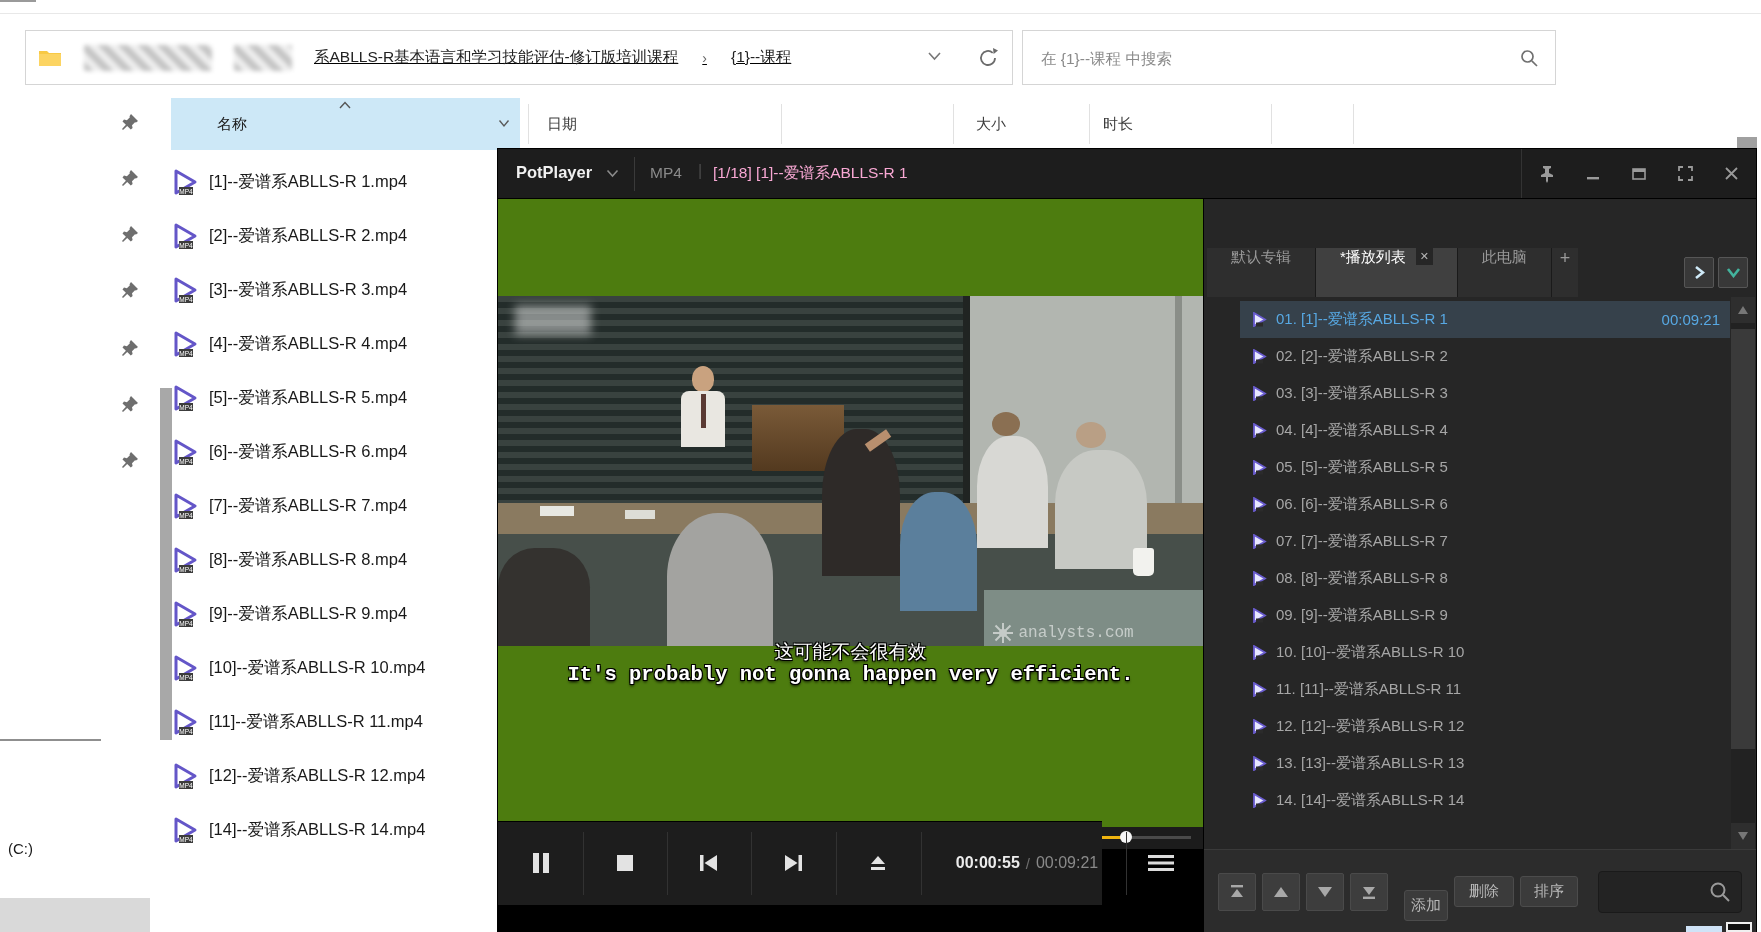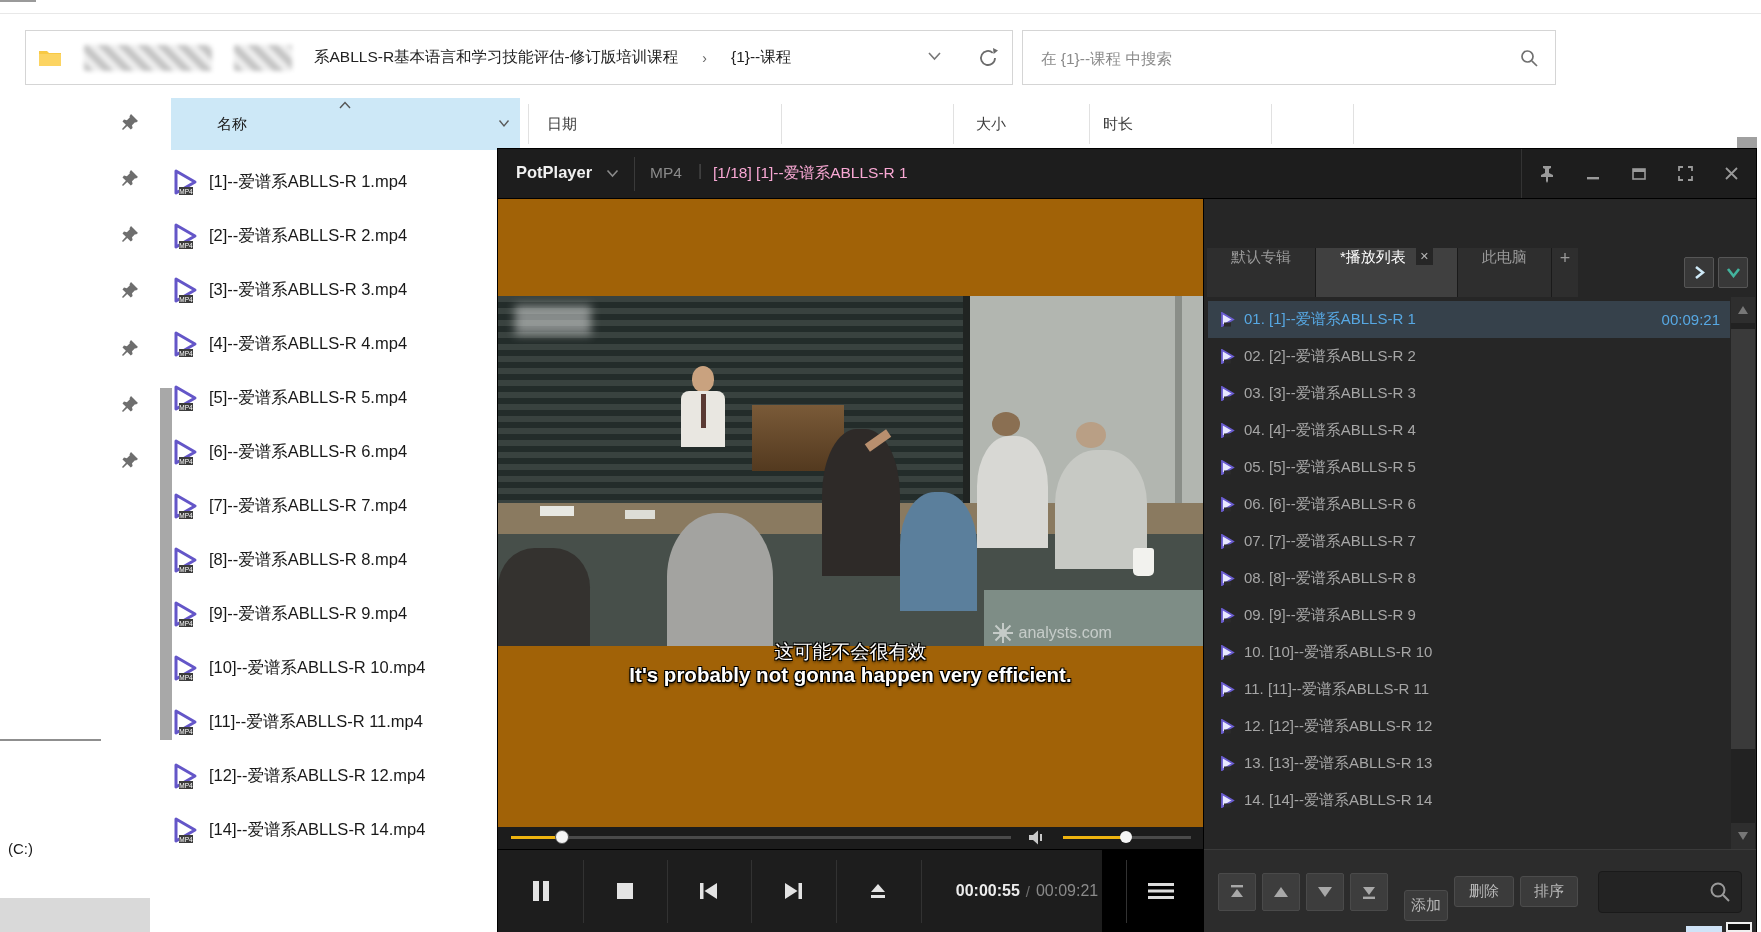--- a/index.html
+++ b/index.html
@@ -2,21 +2,21 @@
 <html><head>
 <meta charset="utf-8">
 <style>
   html,body{margin:0;padding:0;background:#fff;}
   #stage{position:relative;width:1761px;height:932px;background:#ffffff;overflow:hidden;
          font-family:"Liberation Sans","DejaVu Sans",sans-serif;}
   .abs{position:absolute;}
   
   .boxline{border:1px solid #d5d5d5;background:#fff;box-sizing:border-box;}
   .mosaic{background:repeating-linear-gradient(45deg,#c4c4c4 0 7px,#eeeeee 7px 14px);filter:blur(2px);border-radius:2px;}
-  .addr-flex{display:flex;align-items:center;gap:22px;}
+  .addr-flex{display:flex;align-items:center;gap:22px;text-decoration:underline;}
   .addr-text{font-size:15.5px;color:#222;white-space:nowrap;}
   .addr-sep{color:#666;font-size:14px;padding:0 2px;}
   .search-input{border:none;outline:none;width:100%;height:100%;font-size:15.5px;color:#444;
                 font-family:inherit;background:transparent;}
   .search-input::placeholder{color:#8a8a8a;}
   .colhead{font-size:15px;color:#3b3b3b;display:flex;align-items:center;box-sizing:border-box;}
   .colsep{width:1px;background:#e1e1e1;}
   .file-row{display:flex;align-items:center;height:54px;gap:10px;cursor:default;}
   .file-name{font-size:16.5px;color:#191919;white-space:nowrap;}
   
@@ -35,21 +35,21 @@
                color:#e2e2e2;font-size:16px;display:flex;align-items:center;justify-content:center;}
   .corner-yellow{width:0;height:0;border-top:11px solid #f2c230;border-left:11px solid transparent;}
   .pl-tab{height:49px;display:flex;justify-content:center;gap:10px;font-size:15px;
           color:#9a9a9a;background:#2e2e2e;border-right:1px solid #1a1a1a;box-sizing:border-box;}
   .pl-tab.active{background:#404040;color:#ffffff;}
   .pl-tab .close{display:none;width:17px;height:17px;background:#262626;color:#b5b5b5;font-size:11px;
                  align-items:center;justify-content:center;}
   .pl-tab.active .close{display:flex;}
   .pl-list{display:flex;flex-direction:column;}
   .pl-item{height:37px;display:flex;align-items:center;gap:9px;padding-left:12px;box-sizing:border-box;
-           font-size:15px;color:#a6a6a6;white-space:nowrap;}
+           font-size:15px;color:#a6a6a6;white-space:nowrap;margin-left:32px;}
   .pl-item .dur{margin-left:auto;padding-right:10px;}
   .pl-item.active{background:#36414b;color:#57a8e3;}
   .sqbtn{width:38px;height:38px;background:#3d3d3d;border:1px solid #4a4a4a;box-sizing:border-box;
          display:flex;align-items:center;justify-content:center;border-radius:2px;}
   .txtbtn{height:31px;background:#3b3b3b;border:1px solid #4c4c4c;border-radius:3px;color:#b9b9b9;
           font-size:15px;display:flex;align-items:center;justify-content:center;box-sizing:border-box;}
   .navbtn{width:30px;height:31px;background:#383838;border:1px solid #565656;box-sizing:border-box;
           display:flex;align-items:center;justify-content:center;border-radius:2px;}
   svg{display:block;}
 </style>
@@ -358,21 +358,21 @@
             </svg>
         </span>
         <span class="wbtn">
           <svg width="15" height="15" viewBox="0 0 15 15">
               <path d="M2 2l11 11M13 2L2 13" stroke="#9a9a9a" stroke-width="1.8"></path>
             </svg>
         </span>
       </div>
     </div>
 
-    <div class="abs" style="left:0;top:50px;width:705px;height:628px;background:#a16207;overflow:hidden;">
+    <div class="abs" style="left:0;top:50px;width:705px;height:628px;background:#4d7c0f;overflow:hidden;font-family:Liberation Mono, monospace;">
 
       <div class="abs" style="left:0;top:97px;width:705px;height:350px;background:#474f4a;overflow:hidden;">
         <div class="abs" style="left:0;top:0;width:66%;height:62%;background:repeating-linear-gradient(180deg,#39423f 0 6px,#232c2a 6px 12px);"></div>
         <div class="abs" style="left:66%;top:0;width:34%;height:62%;background:#b2b6b0;"></div>
         <div class="abs" style="left:66%;top:0;width:7px;height:62%;background:#202422;"></div>
         <div class="abs" style="left:96%;top:0;width:7px;height:62%;background:#8a8e88;"></div>
         <div class="abs" style="left:0;top:59%;width:100%;height:9%;background:#8a7a60;"></div>
         <div class="abs" style="left:6%;top:60%;width:34px;height:10px;background:#e8e8e2;"></div>
         <div class="abs" style="left:18%;top:61%;width:30px;height:9px;background:#ddddd6;"></div>
         <div class="abs" style="left:27.5%;top:20%;width:22px;height:26px;background:#c9a27f;border-radius:50% 50% 45% 45%;"></div>
@@ -420,21 +420,21 @@
             <polygon points="1,6 5,6 10,1.5 10,15.5 5,11 1,11" fill="#c8c8c8"></polygon>
             <rect x="12" y="5" width="2" height="7" fill="#c8c8c8"></rect>
           </svg>
       </span>
       <div class="abs" style="left:565px;top:9px;width:128px;height:3px;background:#4a4a4a;">
         <div class="abs" style="left:0;top:0;width:63px;height:3px;background:#f0b40f;"></div>
         <div class="abs" style="left:57px;top:-5px;width:12px;height:12px;border-radius:50%;background:#f5f5f5;"></div>
       </div>
     </div>
 
-    <div class="abs dark" style="left:0;top:700px;width:604px;height:84px;border-top:1px solid #000;box-sizing:border-box;">
+    <div class="abs dark" style="left:0;top:672px;width:604px;height:84px;border-top:1px solid #000;box-sizing:border-box;">
       <span class="abs wbtn" style="left:26px;top:24px;">
         <svg width="20" height="22" viewBox="0 0 20 22">
             <rect x="2" y="1" width="6" height="20" fill="#e3e3e3"></rect>
             <rect x="12" y="1" width="6" height="20" fill="#e3e3e3"></rect>
           </svg>
       </span>
       <div class="ctrl-sep" style="left:85px;"></div>
       <span class="abs wbtn" style="left:110px;top:24px;">
         <svg width="18" height="18" viewBox="0 0 18 18">
             <rect x="1" y="1" width="16" height="16" fill="#e3e3e3"></rect>

